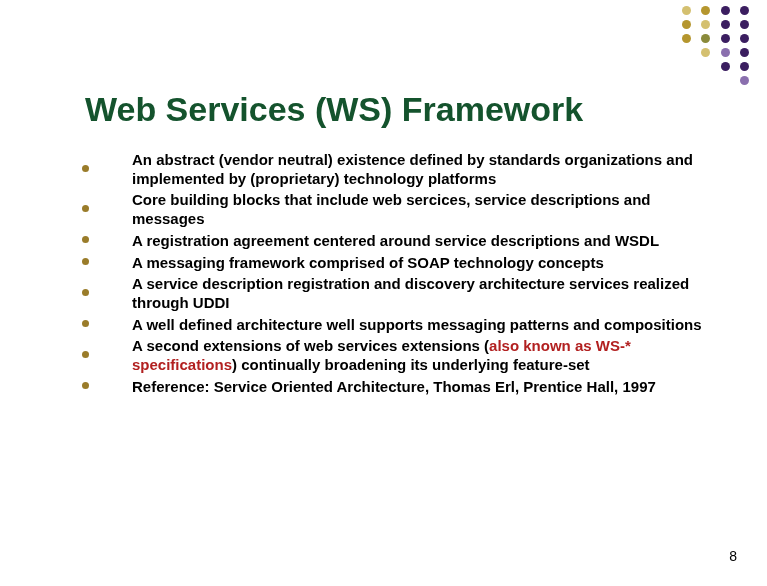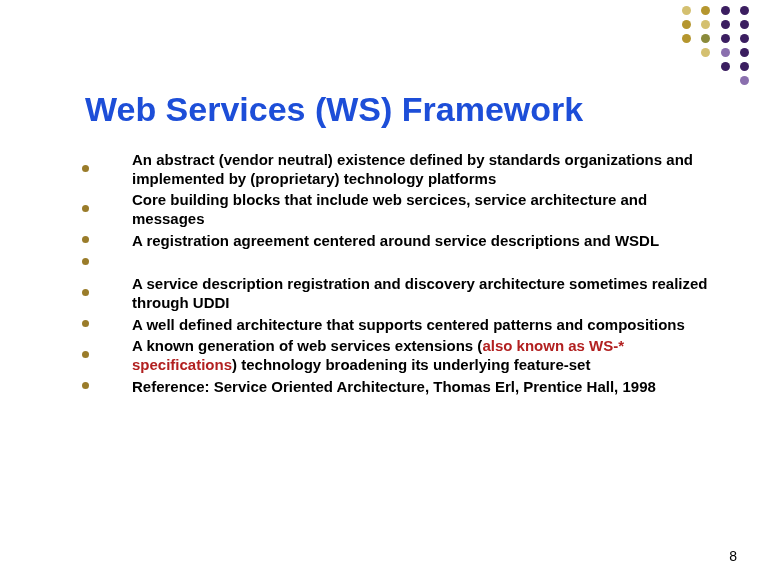--- a/index.html
+++ b/index.html
@@ -17,21 +17,21 @@
     height: 586px;
     position: relative;
     box-sizing: border-box;
   }
   .title {
     position: absolute;
     left: 85px;
     top: 90px;
     font-size: 34px;
     font-weight: bold;
-    color: #1d4ed8;
+    color: #14532d;
     letter-spacing: 0px;
   }
   .body {
     position: absolute;
     left: 80px;
     top: 150px;
     width: 640px;
   }
   .item {
     display: flex;
@@ -111,42 +111,43 @@
   <div class="title">Web Services (WS) Framework</div>
 
   <div class="body">
 
     <div class="item">
       <div class="bullet"><span class="bullet-dot"></span></div>
       <div class="text">An abstract (vendor neutral) existence defined by standards organizations and implemented by (proprietary) technology platforms</div>
     </div>
     <div class="item">
       <div class="bullet"><span class="bullet-dot"></span></div>
-      <div class="text">Core building blocks that include web sercices, service architecture and messages</div>
+      <div class="text">Core building blocks that include web sercices, service descriptions and messages</div>
     </div>
     <div class="item">
       <div class="bullet"><span class="bullet-dot"></span></div>
       <div class="text">A registration agreement centered around service descriptions and WSDL</div>
     </div>
     <div class="item">
       <div class="bullet"><span class="bullet-dot"></span></div>
+      <div class="text">A messaging framework comprised of SOAP technology concepts</div>
     </div>
     <div class="item">
       <div class="bullet"><span class="bullet-dot"></span></div>
-      <div class="text">A service description registration and discovery architecture sometimes realized through UDDI</div>
+      <div class="text">A service description registration and discovery architecture services realized through UDDI</div>
     </div>
     <div class="item">
       <div class="bullet"><span class="bullet-dot"></span></div>
-      <div class="text">A well defined architecture that supports centered patterns and compositions</div>
+      <div class="text">A well defined architecture well supports messaging patterns and compositions</div>
     </div>
     <div class="item">
       <div class="bullet"><span class="bullet-dot"></span></div>
-      <div class="text"><span>A known generation of web services extensions (</span><span class="hl">also known as WS-* specifications</span><span>) technology broadening its underlying feature-set</span></div>
+      <div class="text"><span>A second extensions of web services extensions (</span><span class="hl">also known as WS-* specifications</span><span>) continually broadening its underlying feature-set</span></div>
     </div>
     <div class="item">
       <div class="bullet"><span class="bullet-dot"></span></div>
-      <div class="text">Reference: Service Oriented Architecture, Thomas Erl, Prentice Hall, 1998</div>
+      <div class="text">Reference: Service Oriented Architecture, Thomas Erl, Prentice Hall, 1997</div>
     </div>
 
   </div>
 
   <div class="pagenum">8</div>
 </div>
 
 </body></html>

